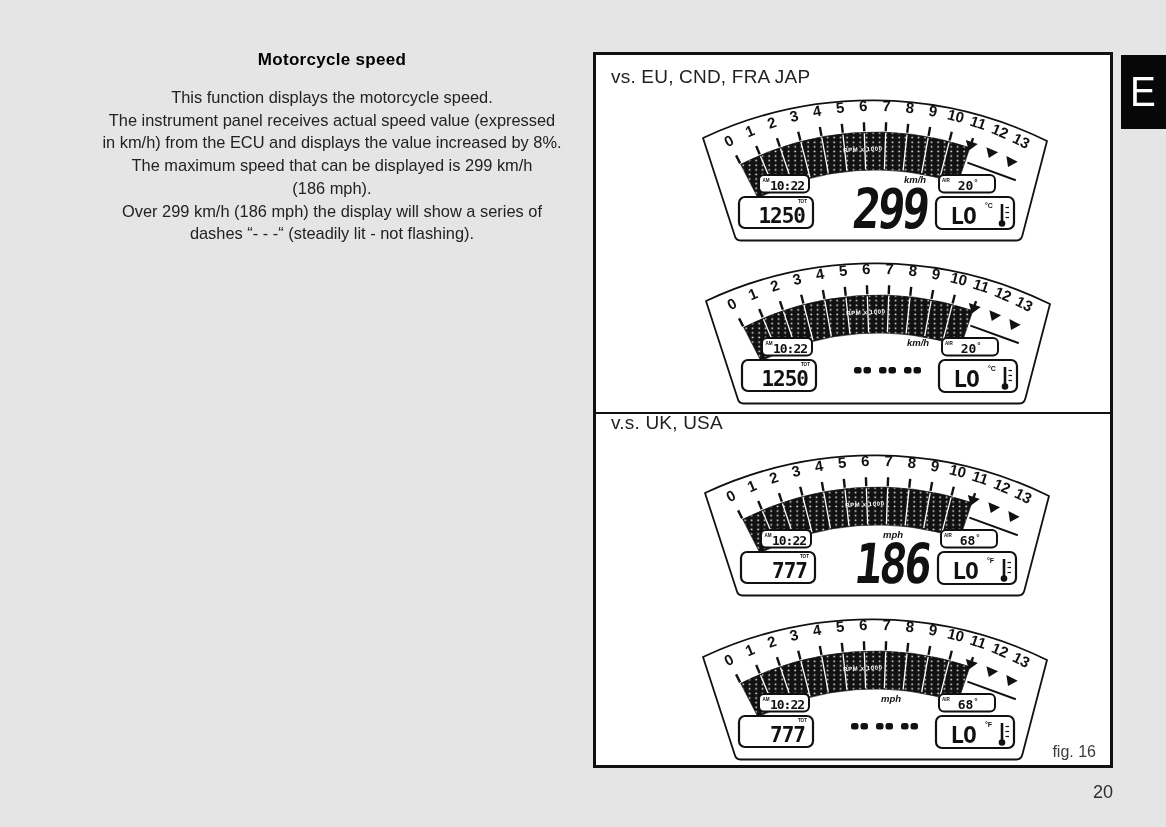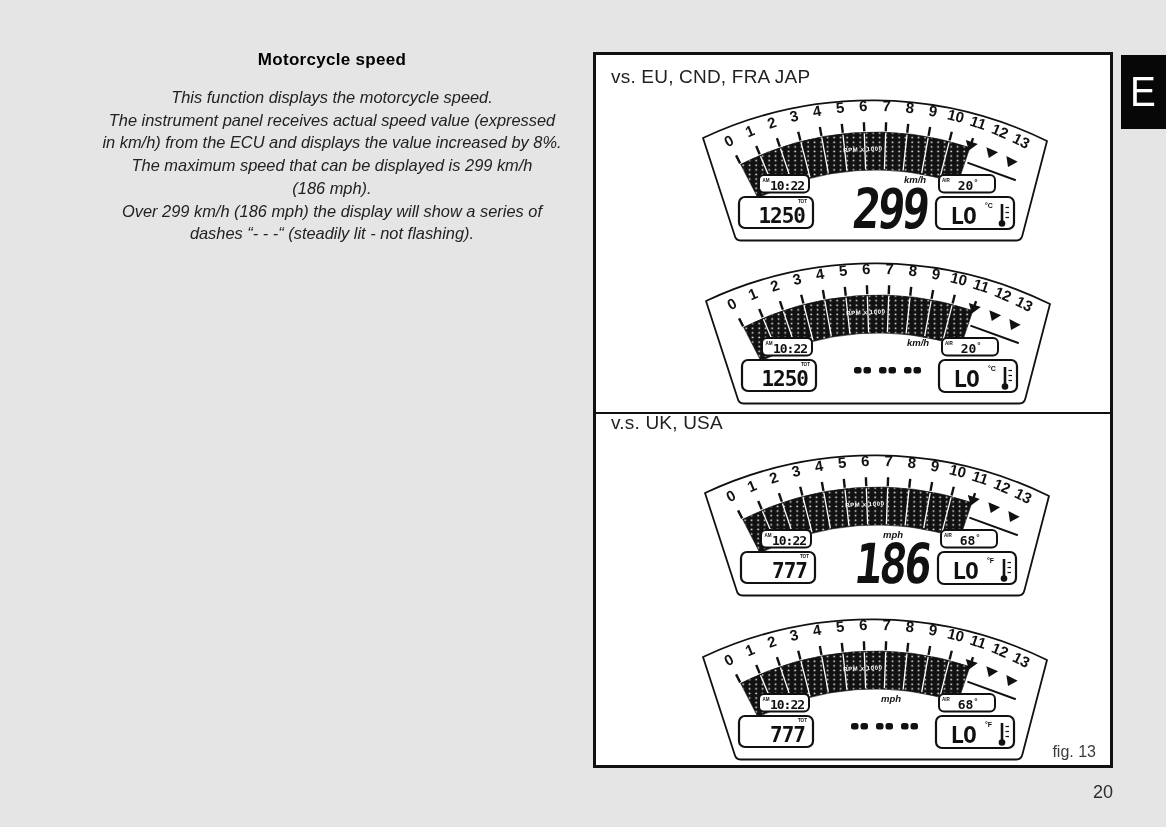--- a/index.html
+++ b/index.html
@@ -1,20 +1,20 @@
 <!DOCTYPE html>
 <html><head>
 <meta charset="utf-8">
 <style>
   html,body{margin:0;padding:0;background:#fff;}
   .sheet{position:relative;width:1166px;height:827px;background:#e5e5e5;
          font-family:"Liberation Sans",sans-serif;color:#1a1a1a;overflow:hidden;text-align:center;}
   .text-col{position:absolute;left:52px;top:50px;width:560px;}
   .heading{font-size:17px;font-weight:bold;letter-spacing:.3px;margin:0 0 5px 0;color:#000;}
-  .body-text{font-size:16.4px;line-height:22.7px;white-space:pre-line;margin:16px;color:#222;font-style:italic;}
+  .body-text{font-size:16.4px;line-height:22.7px;white-space:pre-line;margin:16px;color:#222;}
   .figure-box{position:absolute;left:593px;top:52px;width:520px;height:716px;
               border:3px solid #111;box-sizing:border-box;background:#fff;}
   .sec-title{position:absolute;left:15px;font-size:19px;color:#222;letter-spacing:.2px;}
   .sec-title.s0{top:11px;}
   .sec-title.s1{top:357px;}
   .sec-divider{position:absolute;left:0;top:357px;width:100%;height:2px;background:#111;}
   .gauge{position:absolute;width:348px;height:150px;}
   .g0{left:105px;top:39px;}
   .g1{left:108px;top:202px;}
   .g2{left:107px;top:394px;}
@@ -337,21 +337,21 @@
           <text x="262" y="130" font-size="23" fill="#111" font-family="&quot;DejaVu Sans Mono&quot;,monospace" text-anchor="middle" font-weight="bold" letter-spacing="-1">LO</text>
           <text x="284" y="114" font-size="7" fill="#111" font-family="&quot;Liberation Sans&quot;,sans-serif" font-weight="bold">°F</text>
           <g>
             <line x1="301" y1="110" x2="301" y2="127" stroke="#111" stroke-width="2.6"></line>
             <circle cx="301" cy="129.5" r="3.3" fill="#111"></circle>
             <line x1="304.5" y1="113.5" x2="308" y2="113.5" stroke="#111" stroke-width="1.2"></line>
             <line x1="304.5" y1="118.5" x2="308" y2="118.5" stroke="#111" stroke-width="1.2"></line>
             <line x1="304.5" y1="123.5" x2="308" y2="123.5" stroke="#111" stroke-width="1.2"></line>
           </g>
         </svg></div>
-    <div class="fig-caption">fig. 13</div>
+    <div class="fig-caption">fig. 16</div>
   </div>
 
   <div class="lang-tab">
     <span>E</span>
   </div>
 
   <div class="page-num">20</div>
 
 </div>
 

